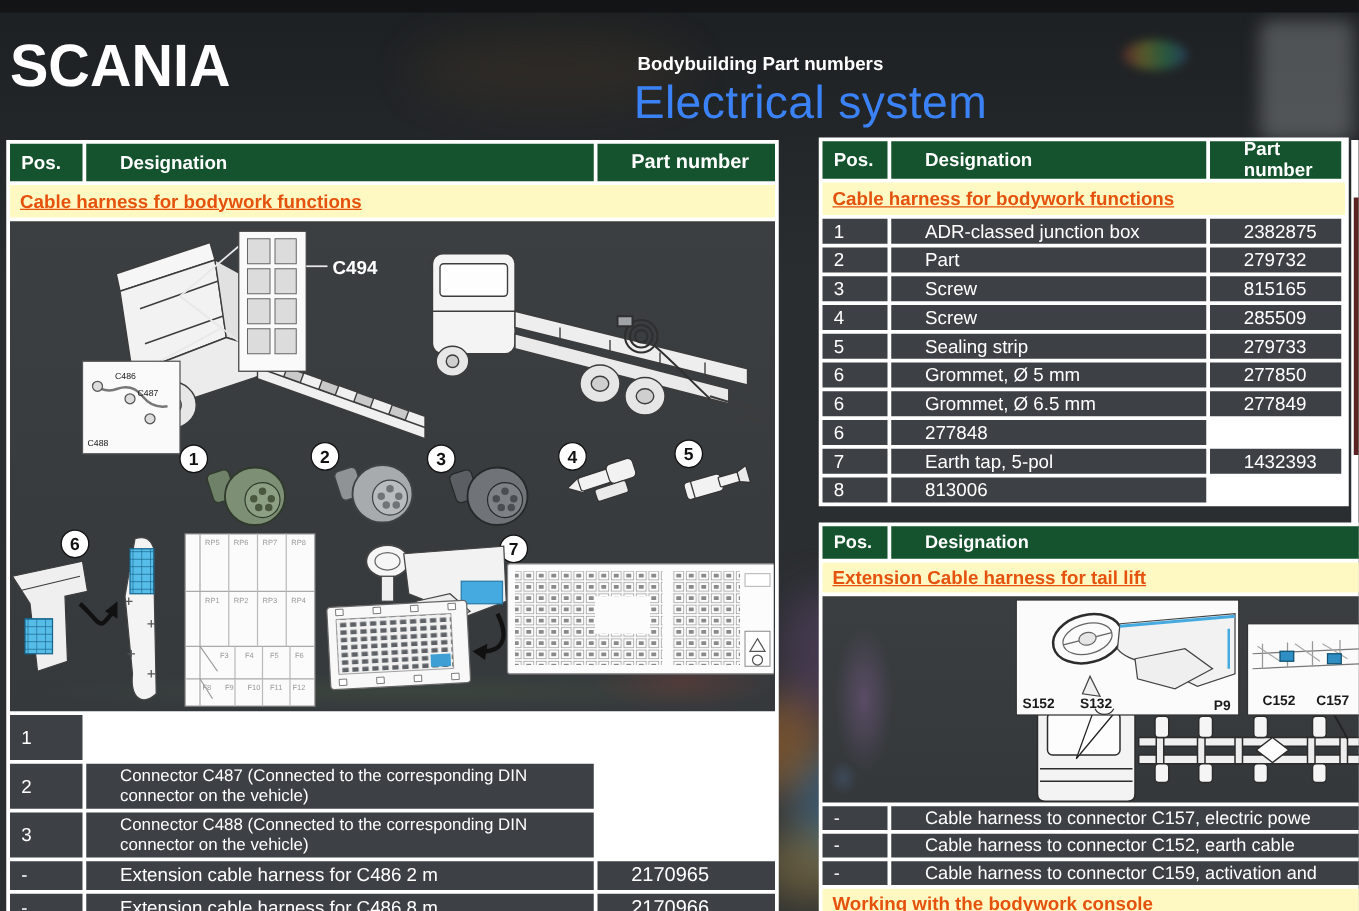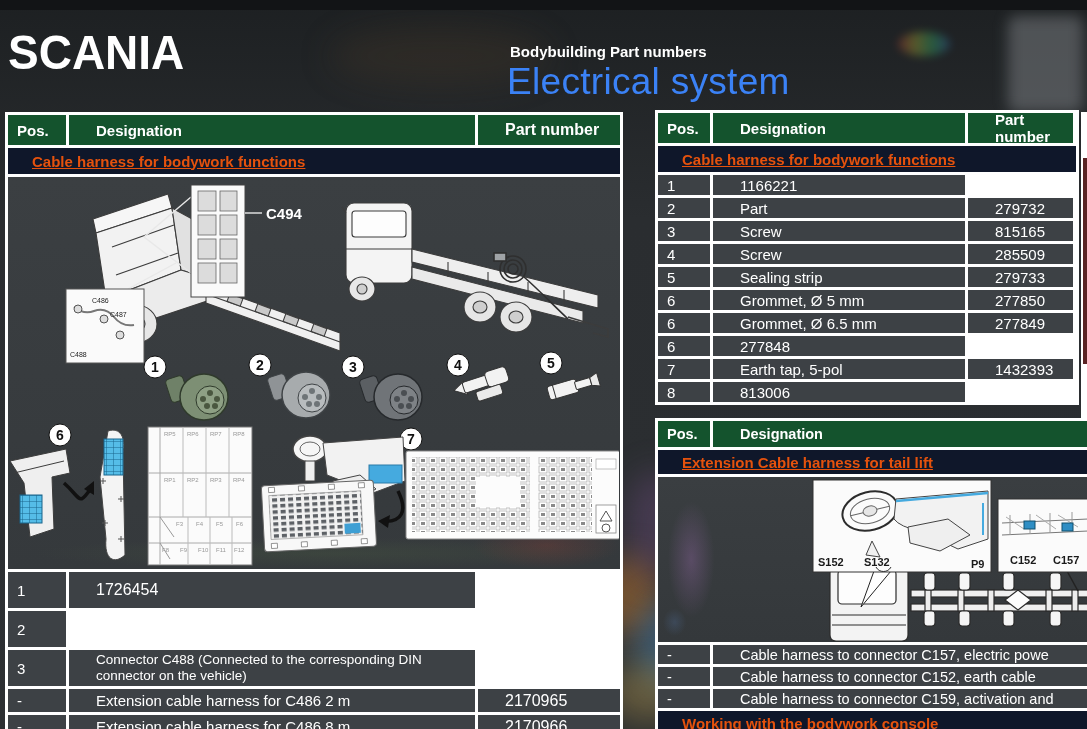--- a/index.html
+++ b/index.html
@@ -18,21 +18,21 @@
   .subtitle{position:absolute;left:510px;top:43px;font-size:15px;font-weight:700;color:#fff}
   .title{position:absolute;left:507px;top:61px;font-size:37px;font-weight:400;color:#3b82f6;letter-spacing:.3px}
   
   .tbl{position:absolute;background:#fff;display:flex;flex-direction:column;gap:3px;padding:3px;box-sizing:border-box}
   .row{display:grid;gap:3px}
   .cell{background:#3d4145;color:#fff;display:flex;align-items:center;box-sizing:border-box;overflow:hidden}
   .cell.pos{padding-left:9px}
   .cell.des{padding-left:27px}
   .cell.prt{padding-left:27px}
   .head .cell{font-weight:700;font-size:15px;background:#14532d}
-  .seccell{background:#0f172a;padding-left:24px}
+  .seccell{background:#fef9c3;padding-left:8px}
   .seclink{color:#E5520D;font-weight:700;font-size:15px;text-decoration:underline;cursor:pointer;white-space:nowrap}
   
   .left-tbl{left:5px;top:112px;width:618px;height:640px}
   .left-tbl .row{grid-template-columns:58px 406px 142px}
   .left-tbl .row.full{grid-template-columns:1fr}
   .left-tbl .r-head{height:30px}
   .left-tbl .r-sec{height:26px}
   .left-tbl .r-diag{height:392px}
   .left-tbl .r-tall{height:36px}
   .left-tbl .r-short{height:23px}
@@ -356,24 +356,24 @@
           <rect x="588" y="282" width="20" height="10" fill="#fff" stroke="#999" stroke-width=".6"></rect>
           <rect x="588" y="328" width="20" height="28" fill="#fff" stroke="#888" stroke-width=".8"></rect>
           <polygon points="592,344 598,334 604,344" fill="none" stroke="#555"></polygon>
           <circle cx="598" cy="351" r="4" fill="none" stroke="#555"></circle>
         </g>
       </svg>
     </div>
   </div>
   <div class="row r-tall">
     <div class="cell pos">1</div>
-    <div class="cell prt">1726454</div>
   </div>
   <div class="row r-tall">
     <div class="cell pos">2</div>
+    <div class="cell des small">Connector C487 (Connected to the corresponding DIN connector on the vehicle)</div>
   </div>
   <div class="row r-tall">
     <div class="cell pos">3</div>
     <div class="cell des small">Connector C488 (Connected to the corresponding DIN connector on the vehicle)</div>
   </div>
   <div class="row r-short">
     <div class="cell pos">-</div>
     <div class="cell des">Extension cable harness for C486 2 m</div>
     <div class="cell prt">2170965</div>
   </div>
@@ -390,21 +390,22 @@
     <div class="cell des">Designation</div>
     <div class="cell prt">Part number</div>
   </div>
   <div class="row r-sec full">
     <div class="cell seccell">
         <span class="seclink">Cable harness for bodywork functions</span>
       </div>
   </div>
   <div class="row r-item">
       <div class="cell pos">1</div>
-      <div class="cell prt">1166221</div>
+      <div class="cell des">ADR-classed junction box</div>
+      <div class="cell prt">2382875</div>
     </div>
   <div class="row r-item">
       <div class="cell pos">2</div>
       <div class="cell des">Part</div>
       <div class="cell prt">279732</div>
     </div>
   <div class="row r-item">
       <div class="cell pos">3</div>
       <div class="cell des">Screw</div>
       <div class="cell prt">815165</div>

